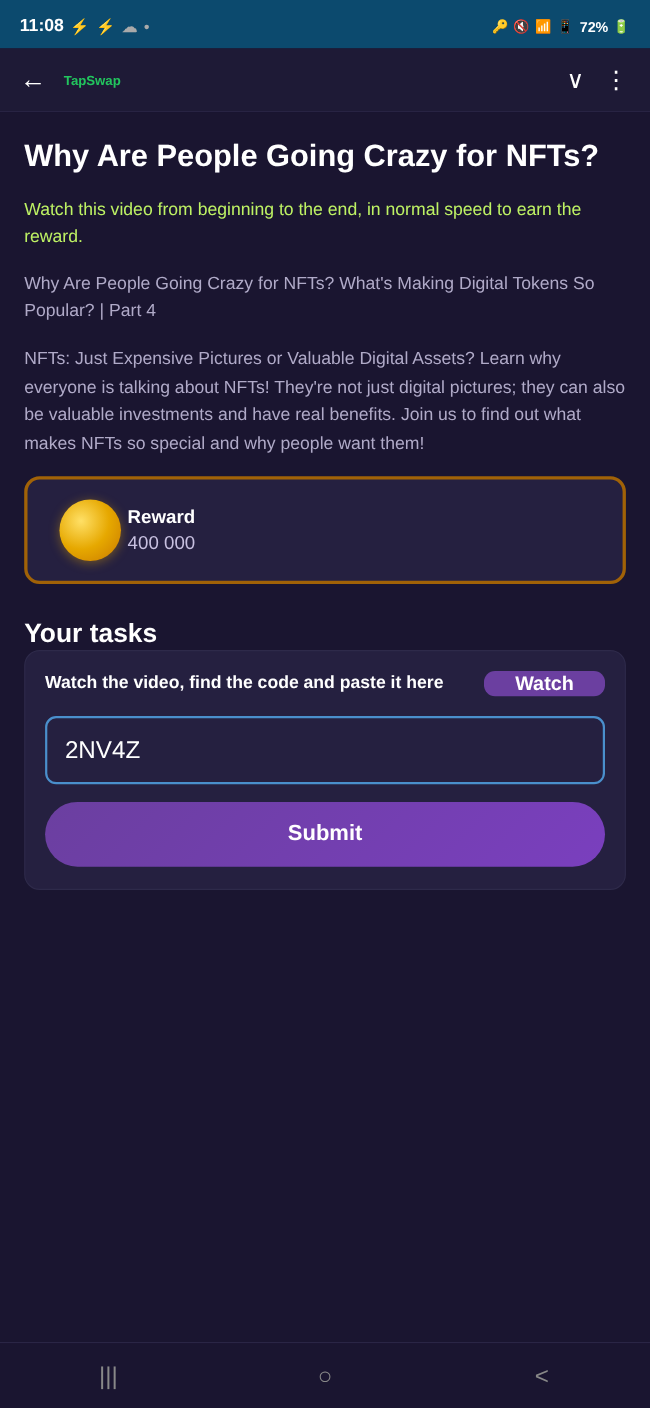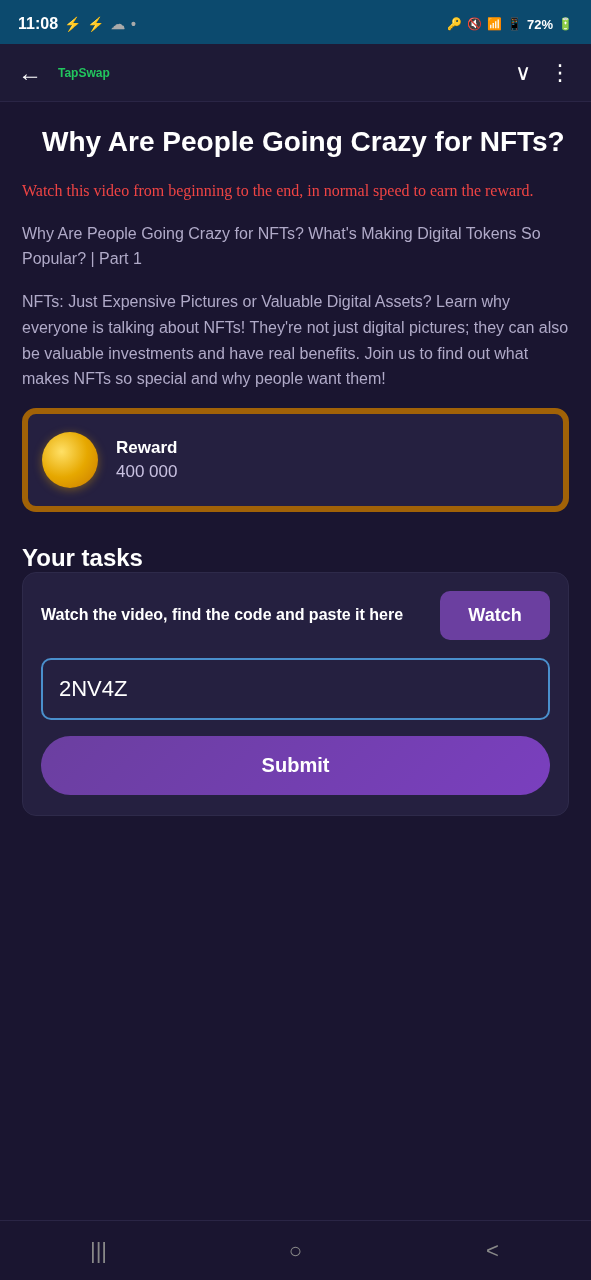--- a/index.html
+++ b/index.html
@@ -103,55 +103,53 @@
       background: #1a1530;
       overflow-y: auto;
     }
 
     .page-title {
       font-size: 28px;
       font-weight: bold;
       color: #ffffff;
       line-height: 1.25;
       margin-bottom: 20px;
-      margin-left: 20px;
     }
 
     .description-primary {
       font-size: 16px;
-      color: #ef4444;
+      color: #bef264;
       line-height: 1.55;
       margin-bottom: 18px;
-      font-family: Liberation Serif, serif;
     }
 
     .description-secondary {
       font-size: 16px;
       color: #b0aac8;
       line-height: 1.55;
       margin-bottom: 18px;
     }
 
     .description-body {
       font-size: 16px;
       color: #b0aac8;
       line-height: 1.6;
       margin-bottom: 16px;
     }
 
     
     .reward-card {
       background: #252040;
       border-radius: 14px;
-      padding: 18px 14px;
-      display: flex;
-      align-items: center;
-      gap: 18px;
+      padding: 18px 29px;
+      display: flex;
+      align-items: center;
+      gap: 6px;
       margin-bottom: 32px;
-      border: 6px solid #a16207;
+      border: 3px solid #a16207;
     }
     .reward-coin {
       width: 56px;
       height: 56px;
       border-radius: 50%;
       background: radial-gradient(circle at 35% 35%, #ffe066, #e6a800, #c87800);
       flex-shrink: 0;
       box-shadow: 0 2px 10px rgba(230, 168, 0, 0.4);
     }
     .reward-info {
@@ -198,21 +196,21 @@
       font-weight: 600;
       line-height: 1.4;
       flex: 1;
     }
 
     .watch-button {
       background: #6b3fa0;
       color: #ffffff;
       border: none;
       border-radius: 10px;
-      padding: 14px 26px;
+      padding: 1px 26px;
       font-size: 18px;
       font-weight: bold;
       cursor: pointer;
       flex-shrink: 0;
       min-width: 110px;
       text-align: center;
     }
 
     .code-input {
       width: 100%;
@@ -289,21 +287,21 @@
   <span class="nav-dropdown">∨</span>
   <span class="nav-more">⋮</span>
 </div>
 
 <div class="main-content">
 
   <h1 class="page-title">Why Are People Going Crazy for NFTs?</h1>
 
   <p class="description-primary">Watch this video from beginning to the end, in normal speed to earn the reward.</p>
 
-  <p class="description-secondary">Why Are People Going Crazy for NFTs? What's Making Digital Tokens So Popular? | Part 1</p>
+  <p class="description-secondary">Why Are People Going Crazy for NFTs? What's Making Digital Tokens So Popular? | Part 4</p>
 
   <p class="description-body">NFTs: Just Expensive Pictures or Valuable Digital Assets? Learn why everyone is talking about NFTs! They're not just digital pictures; they can also be valuable investments and have real benefits. Join us to find out what makes NFTs so special and why people want them!</p>
 
   <div class="reward-card">
     <div class="reward-coin"></div>
     <div class="reward-info">
       <span class="reward-label">Reward</span>
       <span class="reward-amount">400 000</span>
     </div>
   </div>

